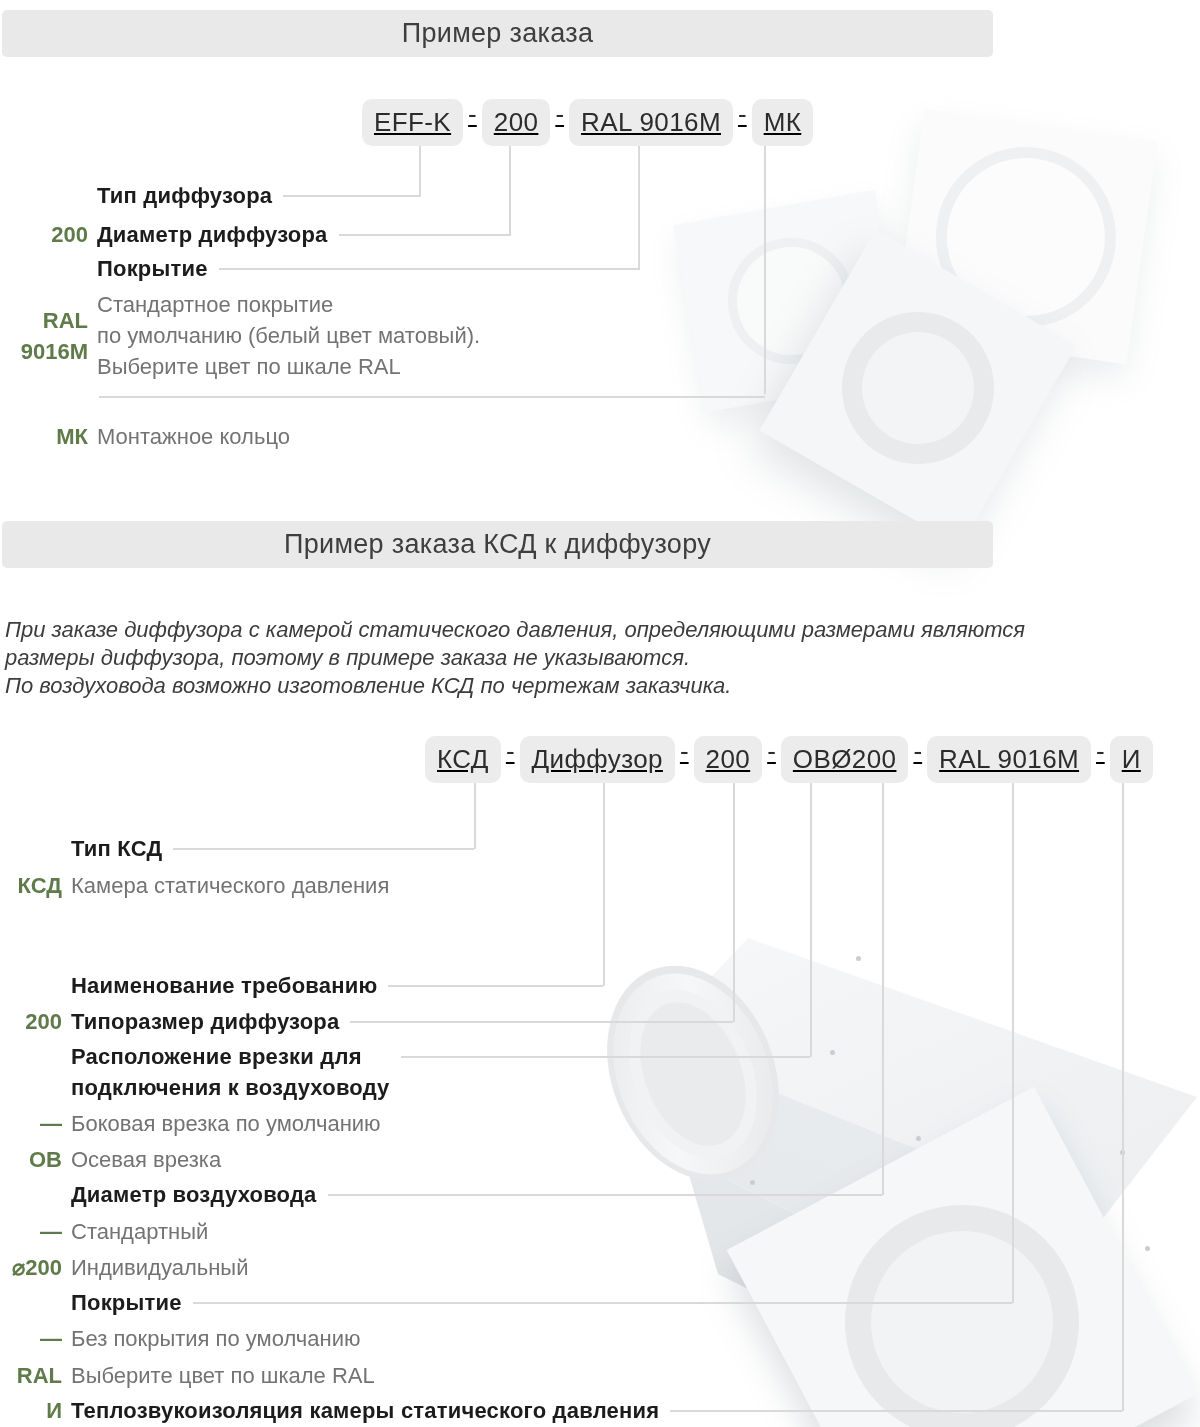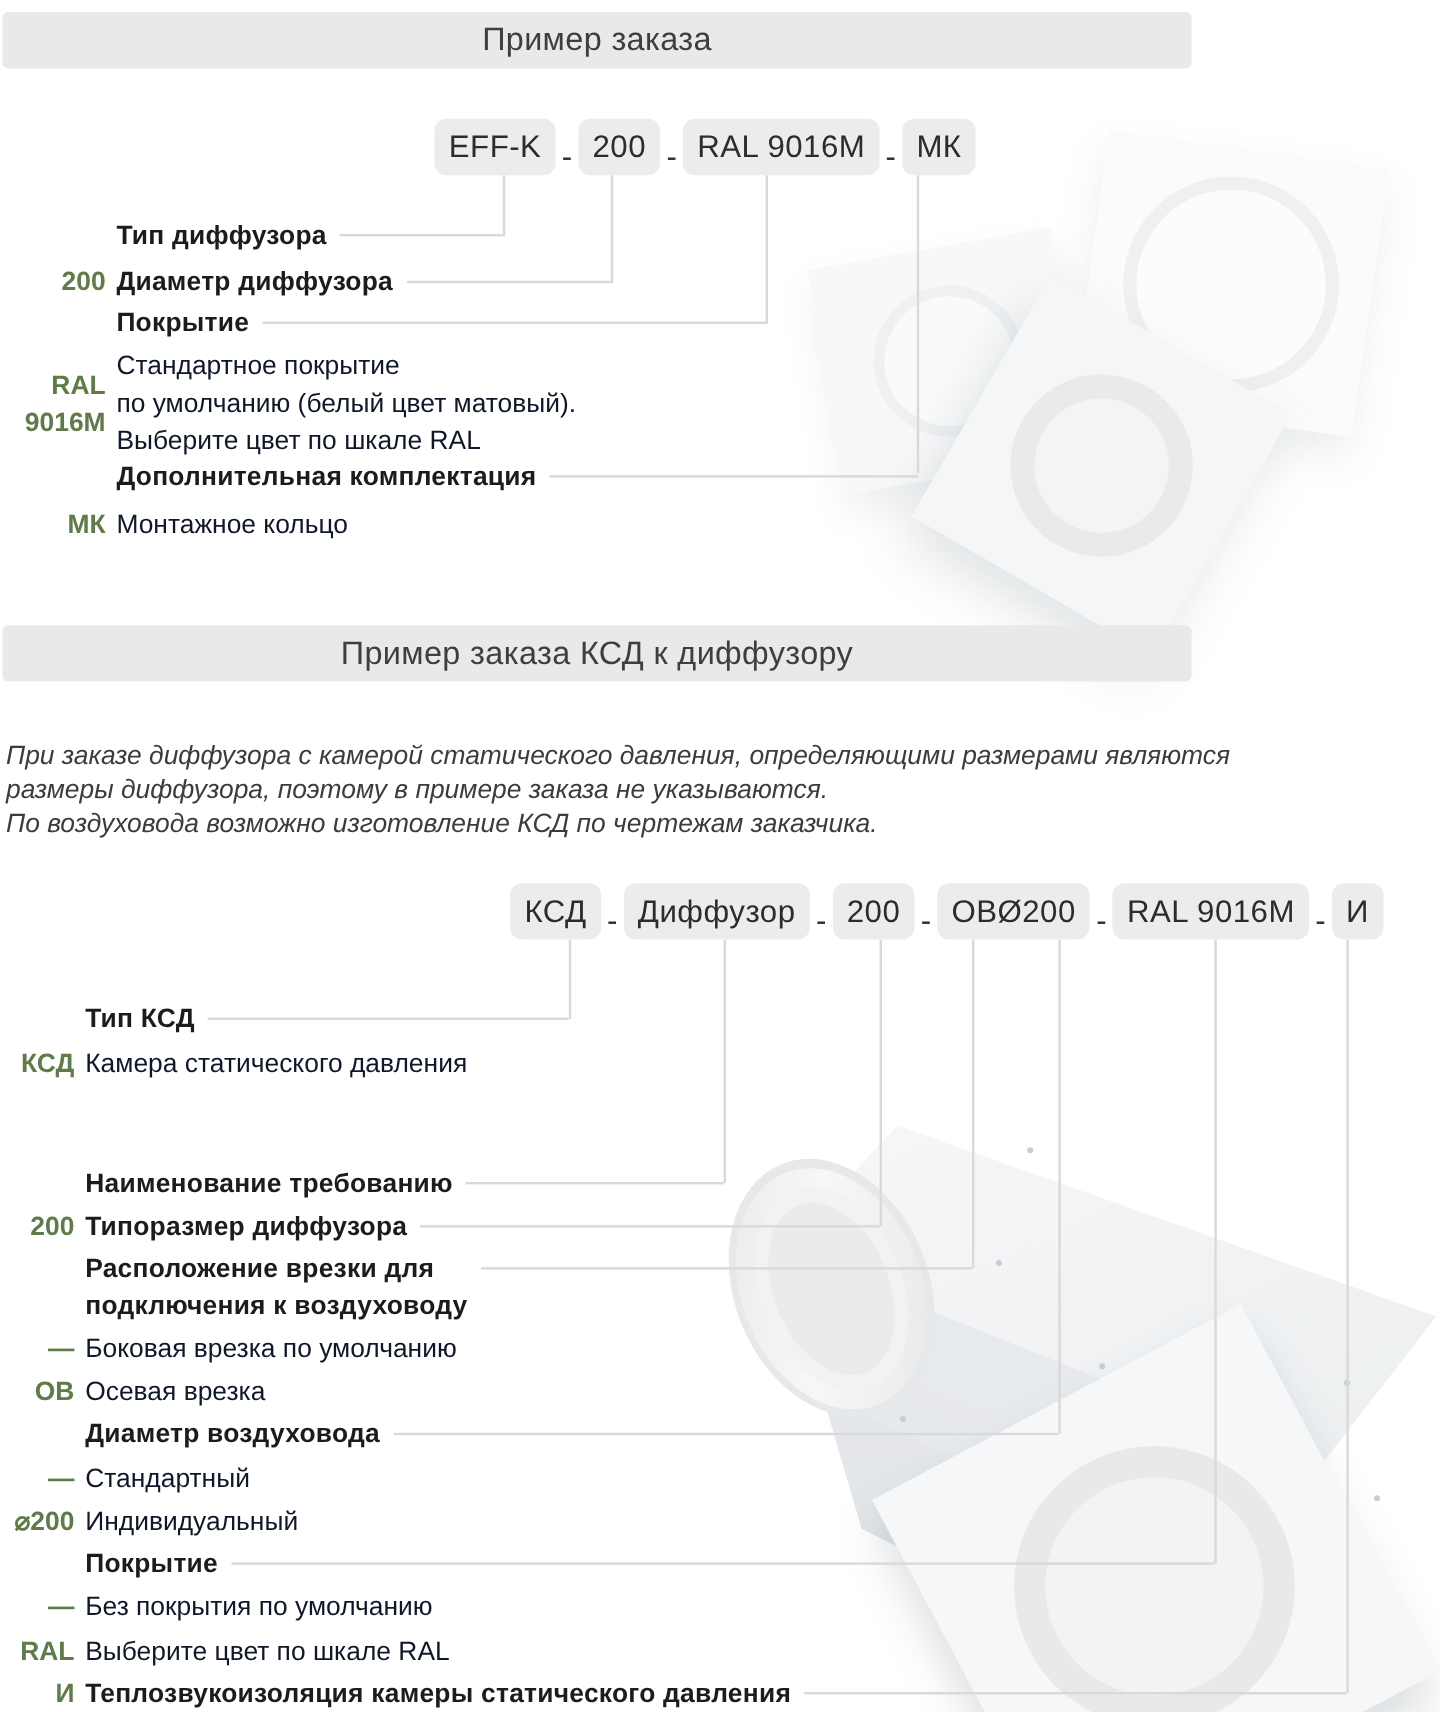--- a/index.html
+++ b/index.html
@@ -5,36 +5,36 @@
   html,body{margin:0;padding:0;background:#fff;}
   .page{position:relative;width:1200px;height:1427px;background:#ffffff;overflow:hidden;
         font-family:"Liberation Sans",sans-serif;}
 
   
   .bar{position:absolute;left:2px;width:991px;height:47px;background:#e9e9e9;border-radius:5px;
        display:flex;align-items:center;justify-content:center;z-index:3;}
   .bar span{font-size:27px;color:#3e3e3e;font-weight:400;letter-spacing:.3px;}
 
   
-  .coderow{position:absolute;display:flex;align-items:flex-end;z-index:3;}
+  .coderow{position:absolute;display:flex;align-items:flex-start;z-index:3;text-decoration:underline;}
   .codebox{background:#ececec;border-radius:10px;height:47px;display:flex;align-items:center;
            padding:0 12px;font-size:26px;color:#2c2c2c;letter-spacing:.4px;white-space:nowrap;}
   .codesep{margin:0 5px;font-size:26px;color:#2c2c2c;}
 
   
   .vline{position:absolute;width:2px;background:#d9d9d9;z-index:2;}
 
   
   .lrow{position:absolute;display:flex;align-items:center;font-size:22px;line-height:31px;z-index:3;}
   .lcode{color:#5e7b49;font-weight:700;text-align:right;flex:none;white-space:normal;}
   .w88{width:88px;} .w62{width:62px;}
   .ltext{margin-left:9px;white-space:nowrap;}
   .ltext.wrap{white-space:normal;}
   .b{font-weight:700;color:#1c1c1c;letter-spacing:.2px;}
-  .r{font-weight:400;color:#0f172a;}
+  .r{font-weight:400;color:#737373;}
   .tail{flex:1;height:2px;background:#d9d9d9;align-self:flex-start;margin-top:15px;margin-left:11px;min-width:12px;}
 
   
   .note{position:absolute;left:5px;top:616px;z-index:3;font-style:italic;color:#3c3c3c;
         font-size:22px;line-height:28px;}
 
   
   .photo1{position:absolute;left:660px;top:110px;width:520px;height:430px;z-index:1;}
   .plate{position:absolute;display:flex;align-items:center;justify-content:center;}
   .plateA{left:28px;top:96px;width:205px;height:190px;transform:rotate(-10deg);background:#f7f8f9;
@@ -132,21 +132,20 @@
     <span class="lcode w88">RAL 9016M</span>
     <span class="ltext r wrap">
       <div>Стандартное покрытие</div>
       <div>по умолчанию (белый цвет матовый).</div>
       <div>Выберите цвет по шкале RAL</div>
     </span>
   </div>
 
   <div class="lrow" style="top:381px;left:0;width:765px">
     <span class="lcode w88"></span>
-    <span class="ltext b">Дополнительная комплектация</span>
     <span class="tail"></span>
   </div>
 
   <div class="lrow" style="top:421px;left:0">
     <span class="lcode w88">МК</span>
     <span class="ltext r">Монтажное кольцо</span>
   </div>
 
   <div class="bar" style="top:521px">
     <span>Пример заказа КСД к диффузору</span>

